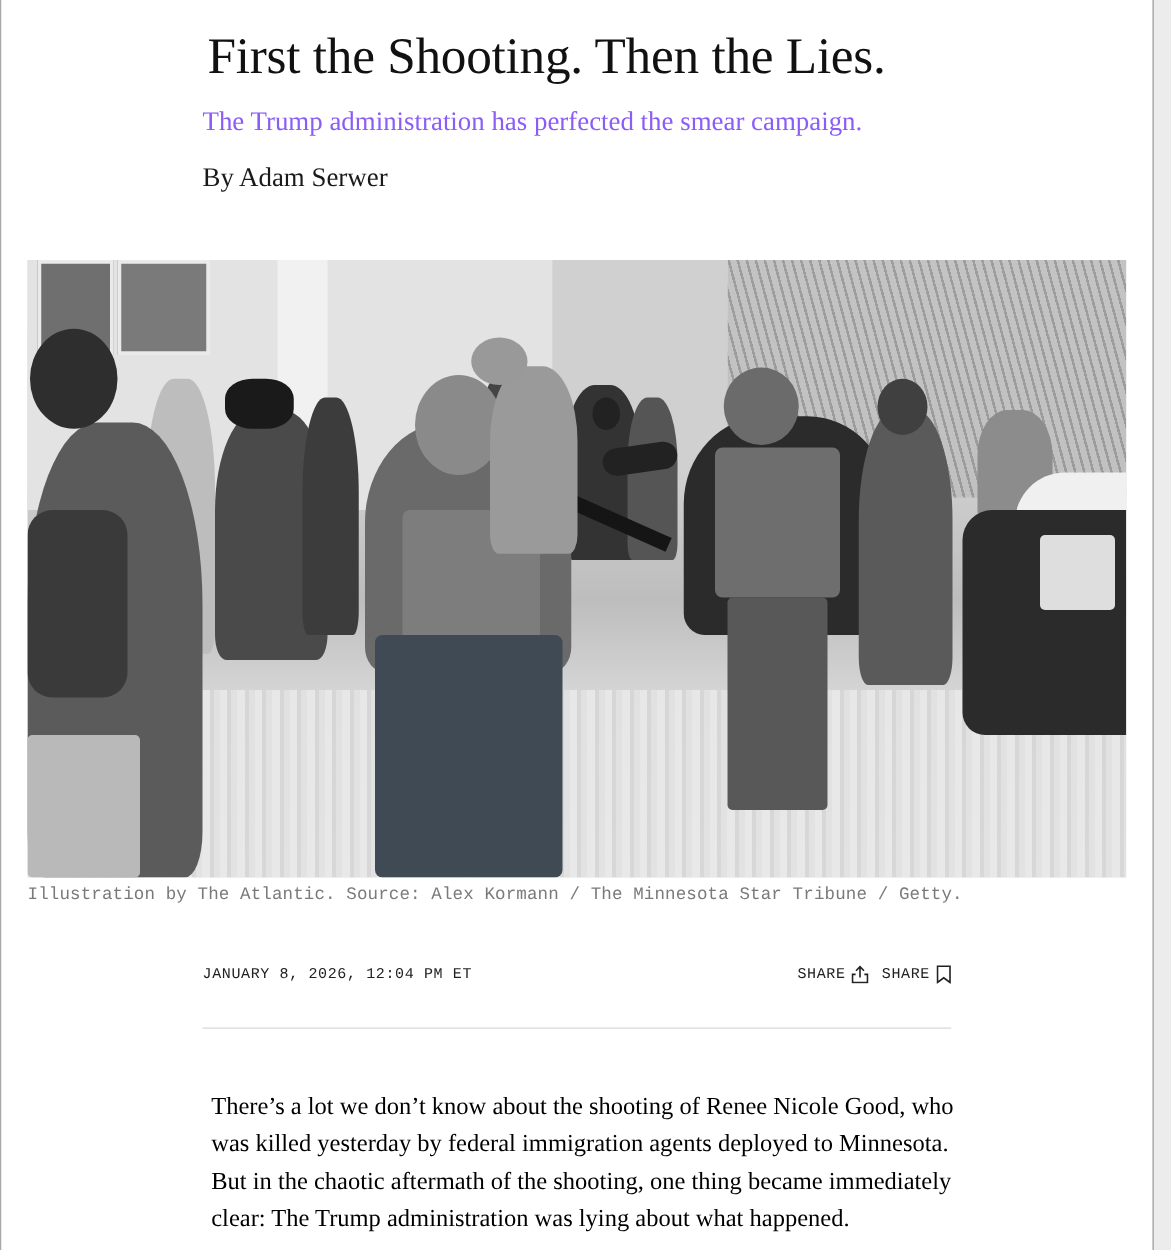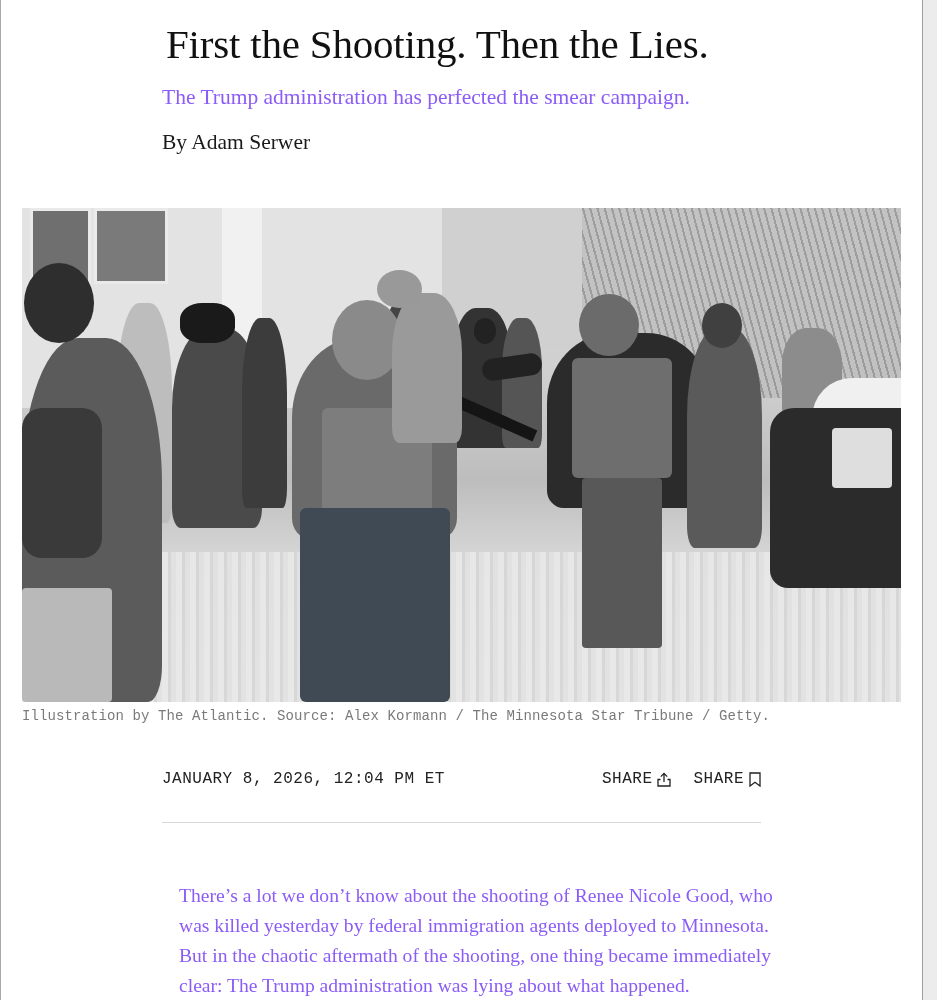--- a/index.html
+++ b/index.html
@@ -43,31 +43,31 @@
   .caption {
     position: absolute; left: 22px; top: 708px; margin: 0;
     font-family: Liberation Mono, monospace;
     font-size: 14px; color: #7a7a7a; letter-spacing: 0.1px;
   }
 
   .meta-row {
     position: absolute; left: 162px; top: 768px; width: 599px; height: 22px;
     display: flex; align-items: center; justify-content: space-between;
     font-family: "Liberation Mono", "DejaVu Sans Mono", monospace;
-    font-size: 16px; color: #222; letter-spacing: 0.5px;
+    font-size: 12px; color: #222; letter-spacing: 0.5px;
   }
-  .actions { display: flex; align-items: center; gap: 22px; }
+  .actions { display: flex; align-items: center; gap: 10px; }
   .action { display: flex; align-items: center; gap: 5px; cursor: pointer; }
   .action svg { display: block; }
 
   .divider { position: absolute; left: 162px; top: 822px; width: 599px; height: 1px; background: #d8d8d8; }
 
   .body-para {
-    position: absolute; left: 162px; top: 864px; width: 600px; margin: 17px;
-    font-size: 19.6px; line-height: 30px; color: #8b5cf6;
+    position: absolute; left: 162px; top: 864px; width: 600px; margin: 7px;
+    font-size: 19.6px; line-height: 30px; color: #000000;
   }
 </style>
 </head>
 <body>
 
 <div class="left-border"></div>
 <div class="scroll-strip"></div>
 
 <article>
   <h1 class="headline">First the Shooting. Then the Lies.</h1>

